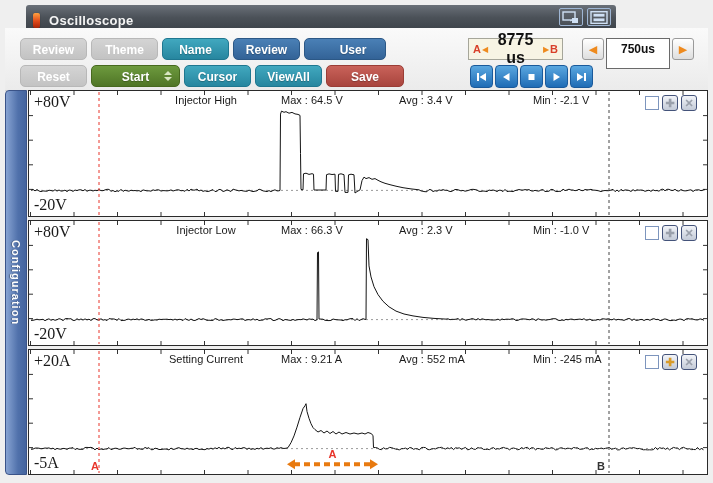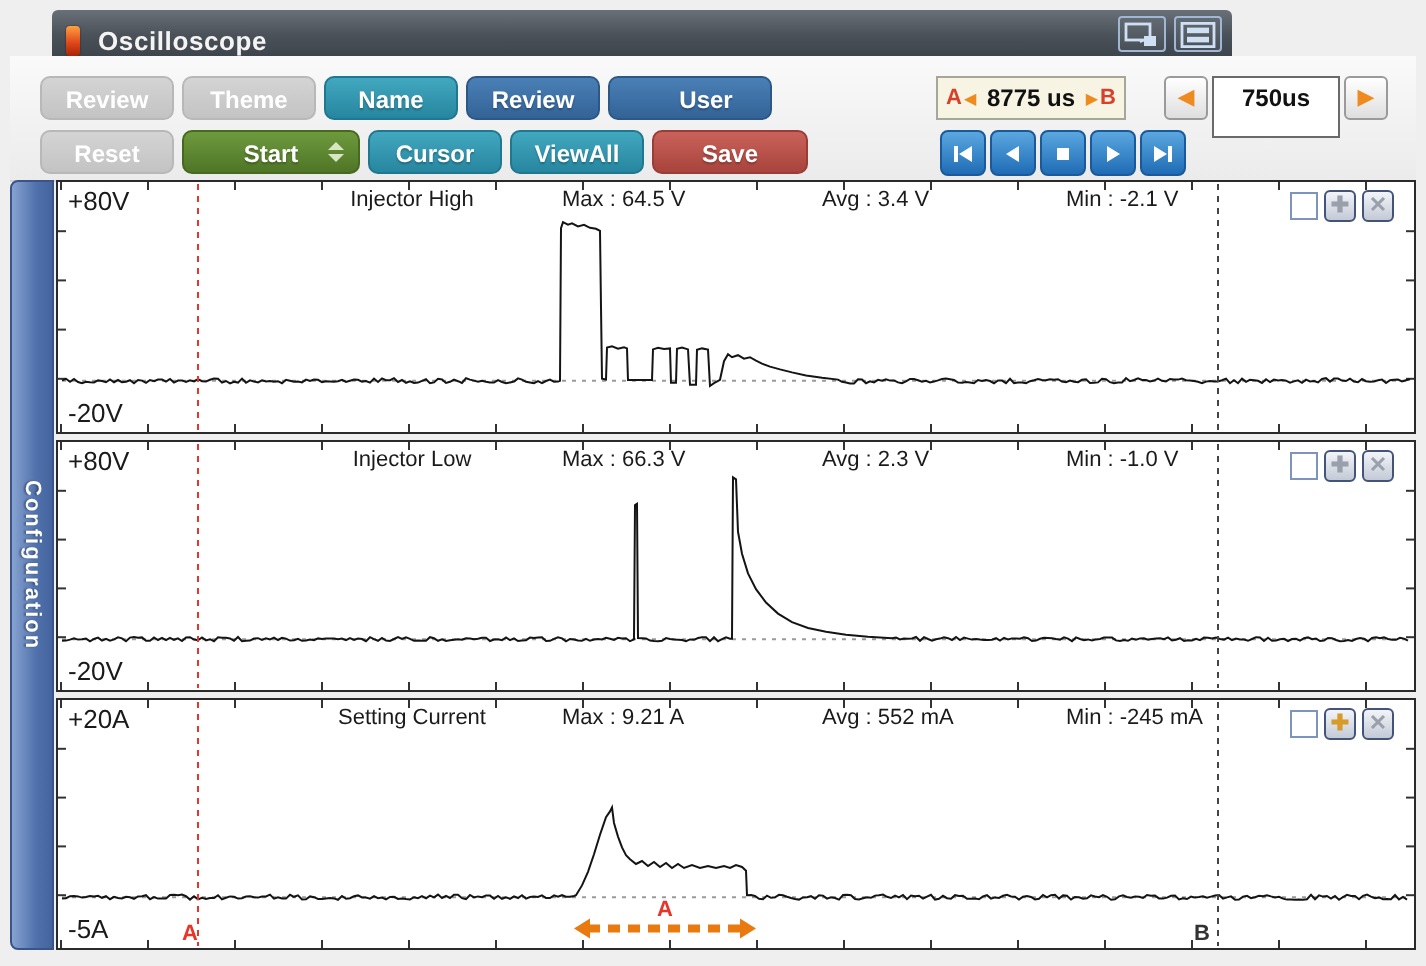--- a/index.html
+++ b/index.html
@@ -34,47 +34,47 @@
   .tbtn{box-sizing:border-box;}
   .spinner{position:absolute;right:7px;top:5px;display:flex;flex-direction:column;gap:2px;}
   .spinner i{display:block;width:0;height:0;border-left:4px solid transparent;border-right:4px solid transparent;}
   .spinner .up{border-bottom:4px solid #d8e6c2;}
   .spinner .dn{border-top:4px solid #d8e6c2;}
   
   #ab-box{position:absolute;left:463px;top:10px;width:95px;height:22px;box-sizing:border-box;
     background:#f7f4e4;border:1px solid #a6a69a;display:flex;align-items:center;padding:0 4px;}
   #ab-box .ab-letter{font-size:11px;font-weight:bold;color:#d8402a;}
   #ab-box .tri{font-size:8px;color:#ee8a1e;margin:0 1px;}
-  #ab-value{flex:1;text-align:center;font-size:12px;font-weight:bold;color:#111;}
+  #ab-value{flex:1;text-align:center;font-size:16px;font-weight:bold;color:#111;}
   .step-btn{position:absolute;top:10px;width:22px;height:22px;box-sizing:border-box;
     border:1px solid #9a9a9a;border-radius:3px;background:linear-gradient(#ffffff,#dedede);
     color:#ee8a1e;font-size:11px;text-align:center;line-height:20px;}
   #step-back{left:577px;} #step-fwd{left:667px;}
   #timebase{position:absolute;left:601px;top:10px;width:64px;height:31px;box-sizing:border-box;
     background:#fff;border:1px solid #6a6a6a;text-align:center;line-height:20px;
     font-size:12px;font-weight:bold;color:#111;}
   #playback{position:absolute;left:465px;top:37px;display:flex;gap:2px;}
   .pb-btn{width:23px;height:23px;border-radius:4px;border:1px solid #1a5a9b;box-sizing:border-box;
     background:linear-gradient(#5aa7e0,#1f6cb5);display:flex;align-items:center;justify-content:center;}
   
   #sidebar{position:absolute;left:5px;top:90px;width:22px;height:385px;border-radius:4px 0 0 4px;
     background:linear-gradient(90deg,#87a3d2,#5071ab 60%,#44649e);border:1px solid #3a5388;
     box-sizing:border-box;display:flex;align-items:center;justify-content:center;}
   #sidebar span{writing-mode:vertical-rl;color:#fff;font-size:11px;font-weight:bold;
     letter-spacing:1px;text-shadow:0 1px 1px #00000055;}
   
   .panel{position:absolute;left:28px;width:680px;background:#fff;border:1px solid #2a2a2a;
     box-sizing:border-box;}
   .panel svg{position:absolute;left:0;top:0;}
-  .ylab{position:absolute;left:5px;font-size:13px;color:#1a1a1a;}
+  .ylab{position:absolute;left:5px;font-size:16px;color:#1a1a1a;font-family:Liberation Serif, serif;}
   .ylab-top{top:2px;} .ylab-bot{bottom:2px;}
   .ptitle{position:absolute;left:112px;top:3px;width:130px;text-align:center;
     font-size:11px;color:#1a1a1a;}
   .stat{position:absolute;top:3px;font-size:11px;color:#1a1a1a;}
-  .stat-max{left:252px;} .stat-avg{left:382px;text-align:center;} .stat-min{left:504px;}
+  .stat-max{left:252px;} .stat-avg{left:370px;text-align:center;} .stat-min{left:504px;}
   .pctrl{position:absolute;right:10px;top:4px;display:flex;align-items:center;gap:3px;}
   .cb{width:12px;height:12px;background:#fff;border:1px solid #7d95bd;display:inline-block;}
   .pbtn{width:16px;height:16px;border:1px solid #44537a;border-radius:3px;box-sizing:border-box;
     background:linear-gradient(#f2f4f8,#c3cad7);font-size:11px;font-weight:bold;
     text-align:center;line-height:14px;color:#9aa0ab;}
   #bottom-frame{position:absolute;left:0;bottom:0;width:713px;height:6px;background:#efefef;}
 </style>
 </head>
 <body>
 

